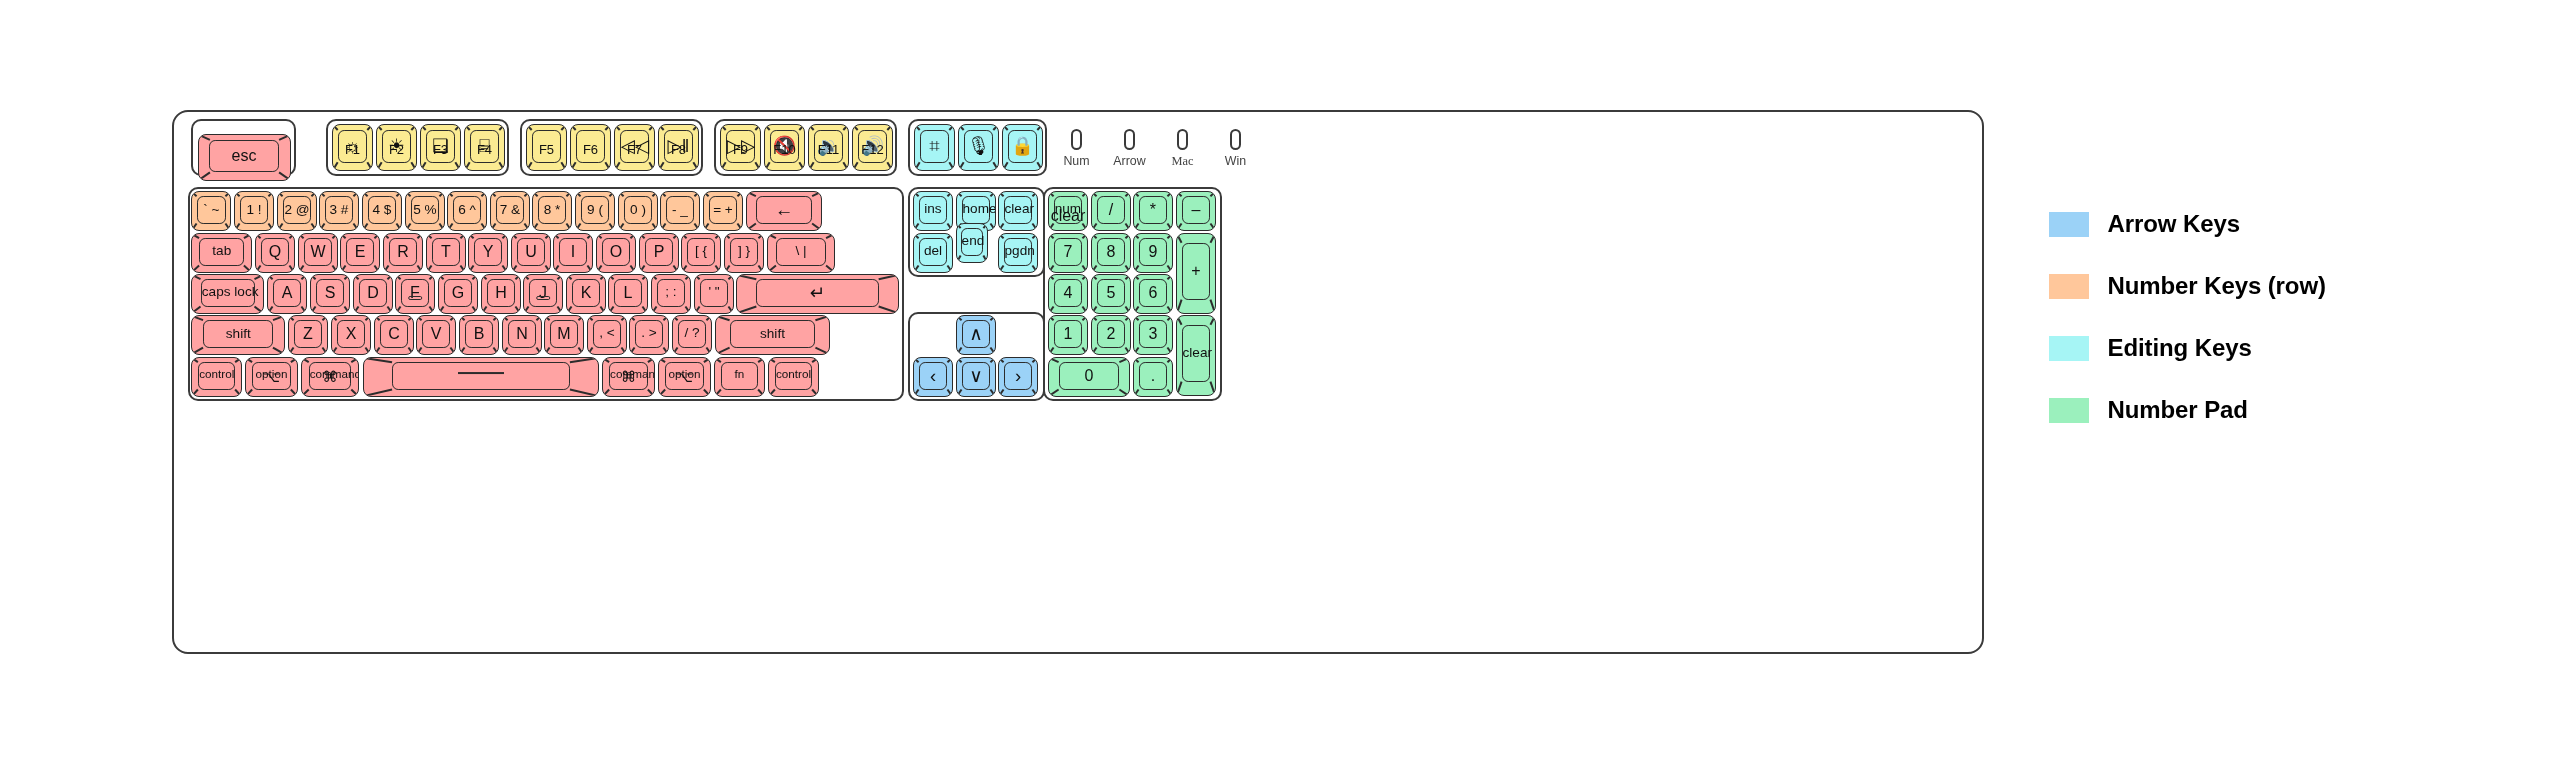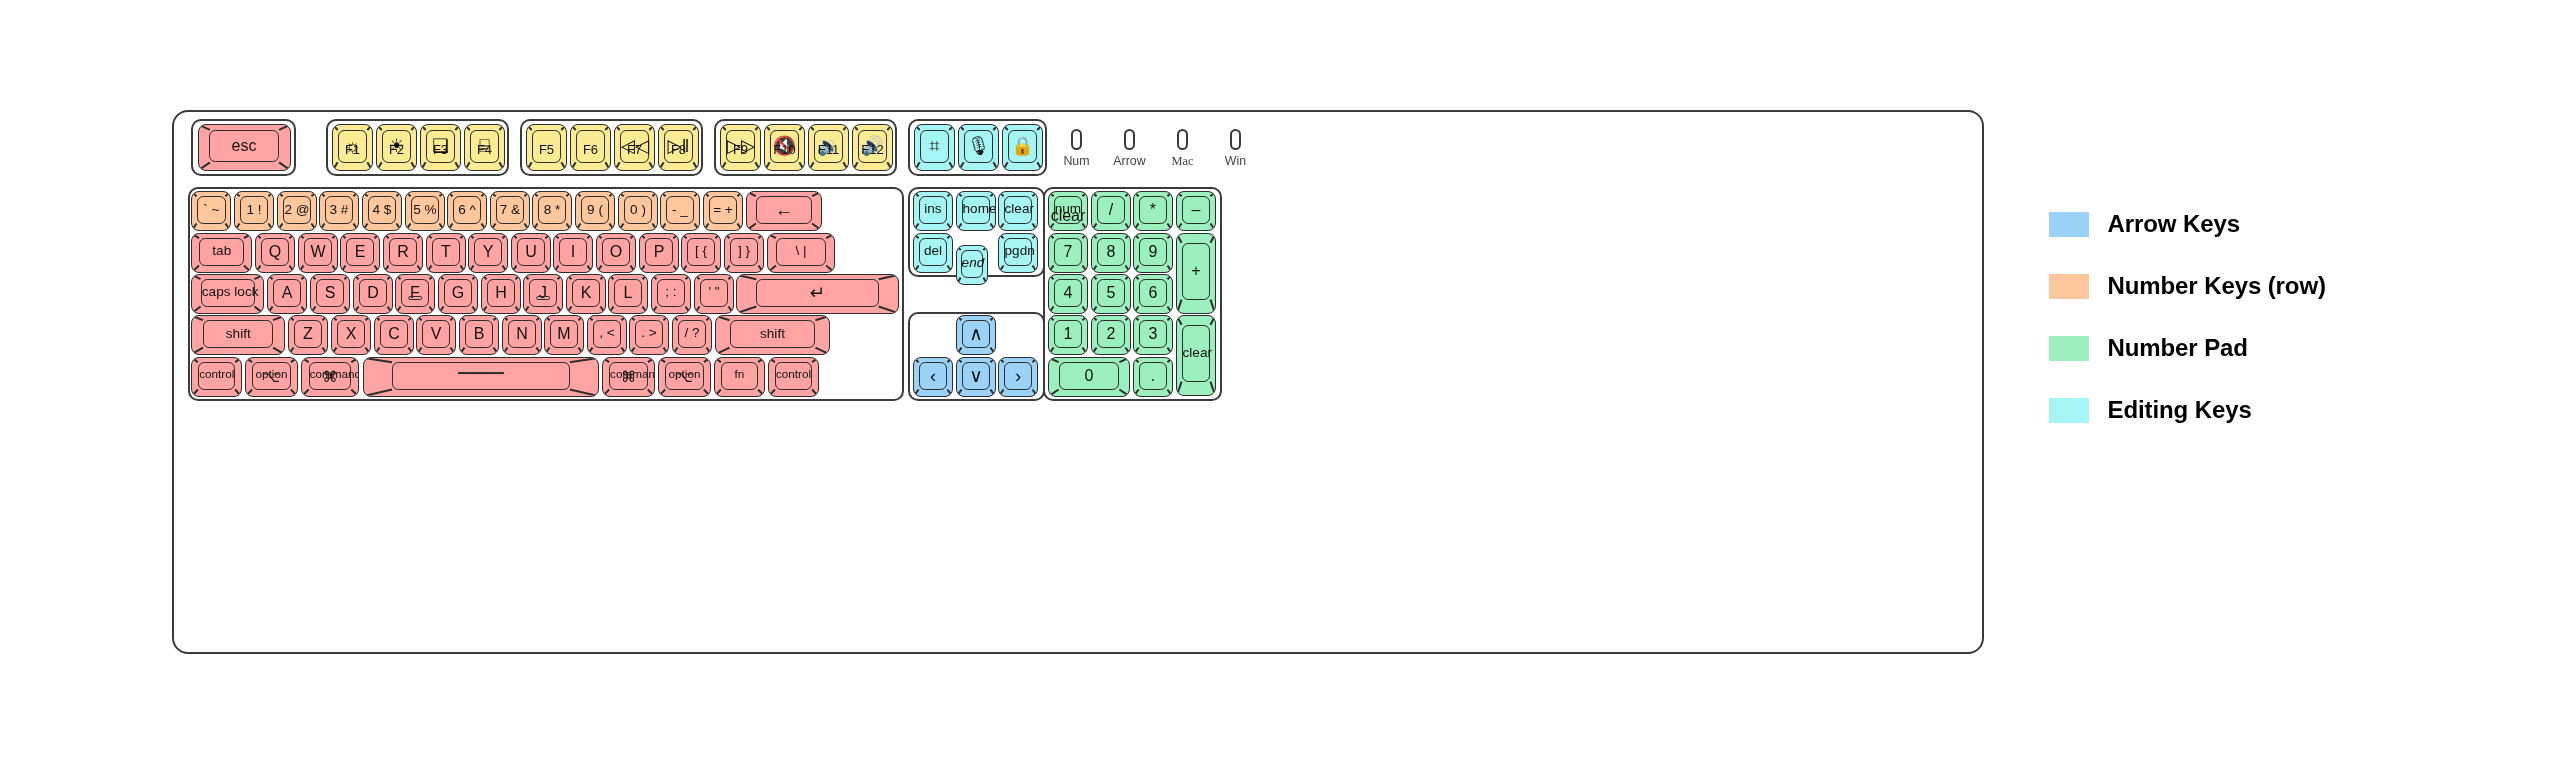--- a/index.html
+++ b/index.html
@@ -121,21 +121,21 @@
     margin-left:18.5px; font-size:24px; font-weight:bold; color:#000;
     white-space:nowrap; letter-spacing:-0.1px;
   }
 </style>
 </head>
 <body>
 
 <div id="keyboard-case">
   <div id="keyboard-inner">
       <div class="cluster" style="left: 17.3px; top: 7.4px; width: 105px; height: 57px;"></div>
-      <div class="key c-typing" style="left: 23.5px; top: 12px; width: 93px; height: 47px;">
+      <div class="key c-typing" style="left: 23.5px; top: 22px; width: 93px; height: 47px;">
         <svg class="bevel" viewBox="0 0 100 100" preserveAspectRatio="none">
           <line x1="0" y1="0" x2="12" y2="11"></line>
           <line x1="100" y1="0" x2="88" y2="11"></line>
           <line x1="0" y1="100" x2="12" y2="83"></line>
           <line x1="100" y1="100" x2="88" y2="83"></line>
         </svg>
         <div class="cap">
           <div class="legend  centerlabel">esc</div>
         </div>
       </div>
@@ -1052,21 +1052,21 @@
         <svg class="bevel" viewBox="0 0 100 100" preserveAspectRatio="none">
           <line x1="0" y1="0" x2="12" y2="11"></line>
           <line x1="100" y1="0" x2="88" y2="11"></line>
           <line x1="0" y1="100" x2="12" y2="83"></line>
           <line x1="100" y1="100" x2="88" y2="83"></line>
         </svg>
         <div class="cap">
           <div class="legend sm toplabel">del</div>
         </div>
       </div>
-      <div class="key c-edit" style="left: 782px; top: 133px; width: 32px; height: 40px; font-style: italic;">
+      <div class="key c-edit" style="left: 782px; top: 111px; width: 32px; height: 40px;">
         <svg class="bevel" viewBox="0 0 100 100" preserveAspectRatio="none">
           <line x1="0" y1="0" x2="12" y2="11"></line>
           <line x1="100" y1="0" x2="88" y2="11"></line>
           <line x1="0" y1="100" x2="12" y2="83"></line>
           <line x1="100" y1="100" x2="88" y2="83"></line>
         </svg>
         <div class="cap">
           <div class="legend sm toplabel">end</div>
         </div>
       </div>
@@ -1321,21 +1321,21 @@
 <div id="legend-panel">
     <div class="legend-row">
       <div class="legend-swatch" style="background: rgb(155, 210, 247);"></div>
       <div class="legend-text">Arrow Keys</div>
     </div>
     <div class="legend-row">
       <div class="legend-swatch" style="background: rgb(255, 199, 155);"></div>
       <div class="legend-text">Number Keys (row)</div>
     </div>
     <div class="legend-row">
+      <div class="legend-swatch" style="background: rgb(166, 245, 245);"></div>
+      <div class="legend-text">Editing Keys</div>
+    </div>
+    <div class="legend-row">
       <div class="legend-swatch" style="background: rgb(155, 240, 189);"></div>
       <div class="legend-text">Number Pad</div>
-    </div>
-    <div class="legend-row">
-      <div class="legend-swatch" style="background: rgb(166, 245, 245);"></div>
-      <div class="legend-text">Editing Keys</div>
     </div>
   </div>
 
 
 </body></html>

